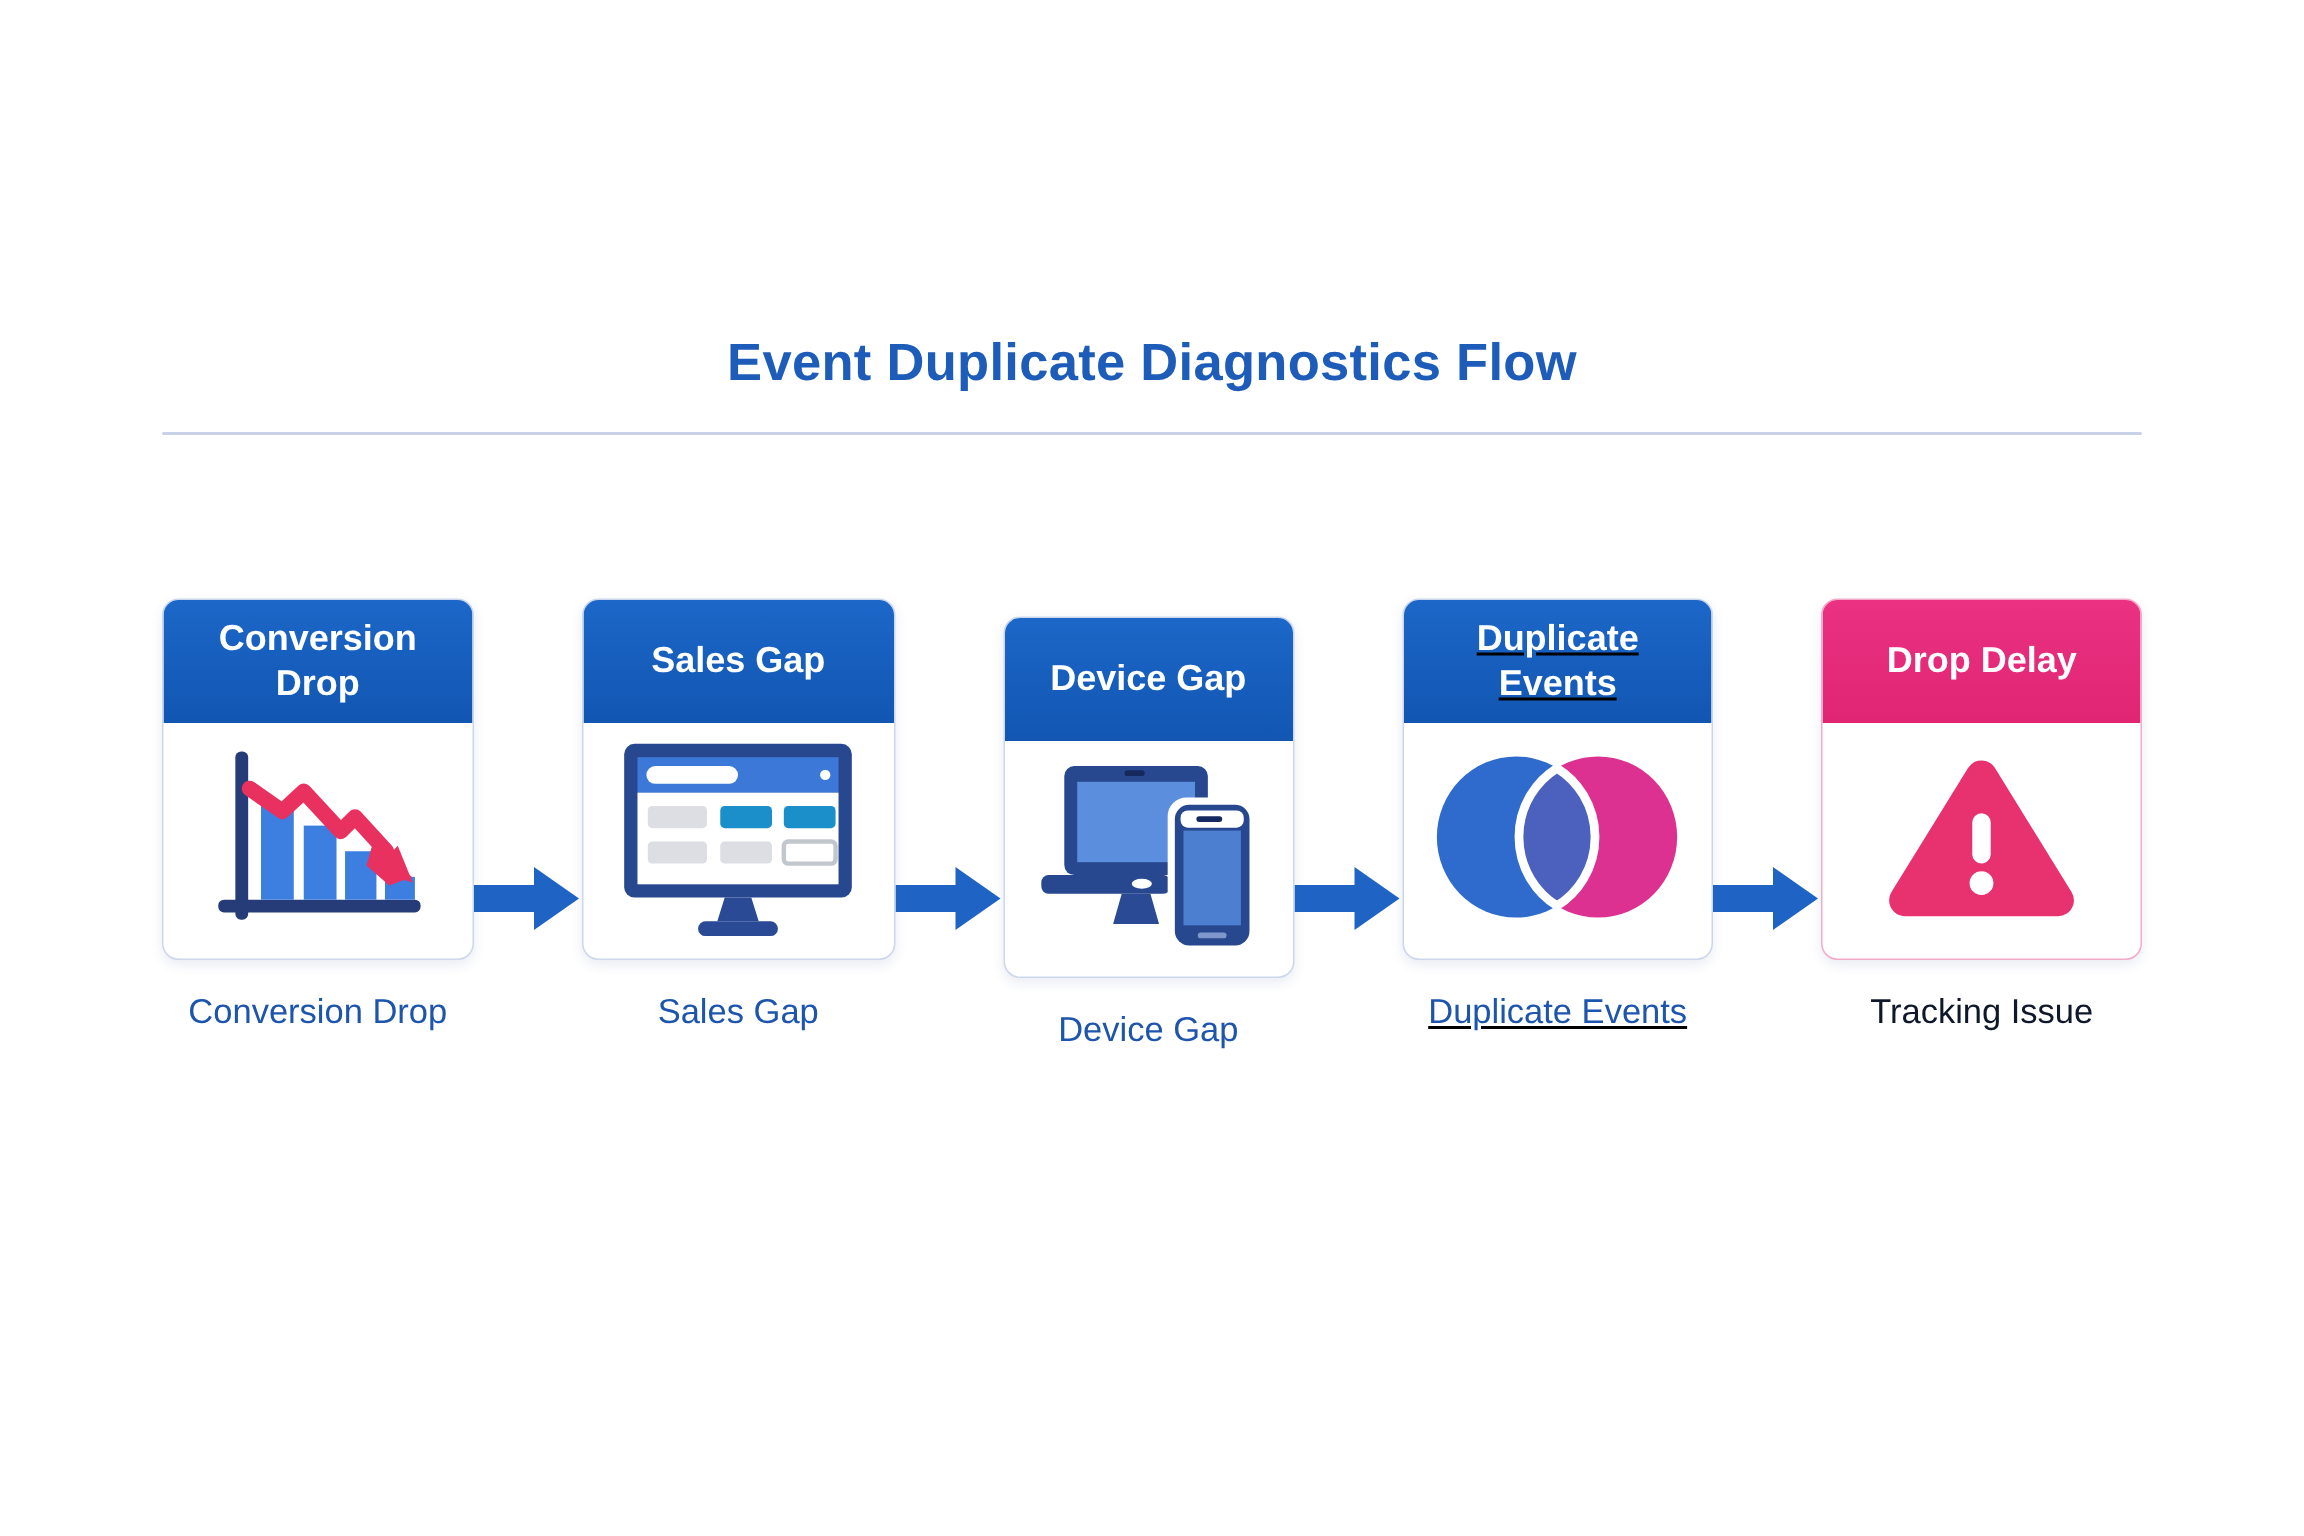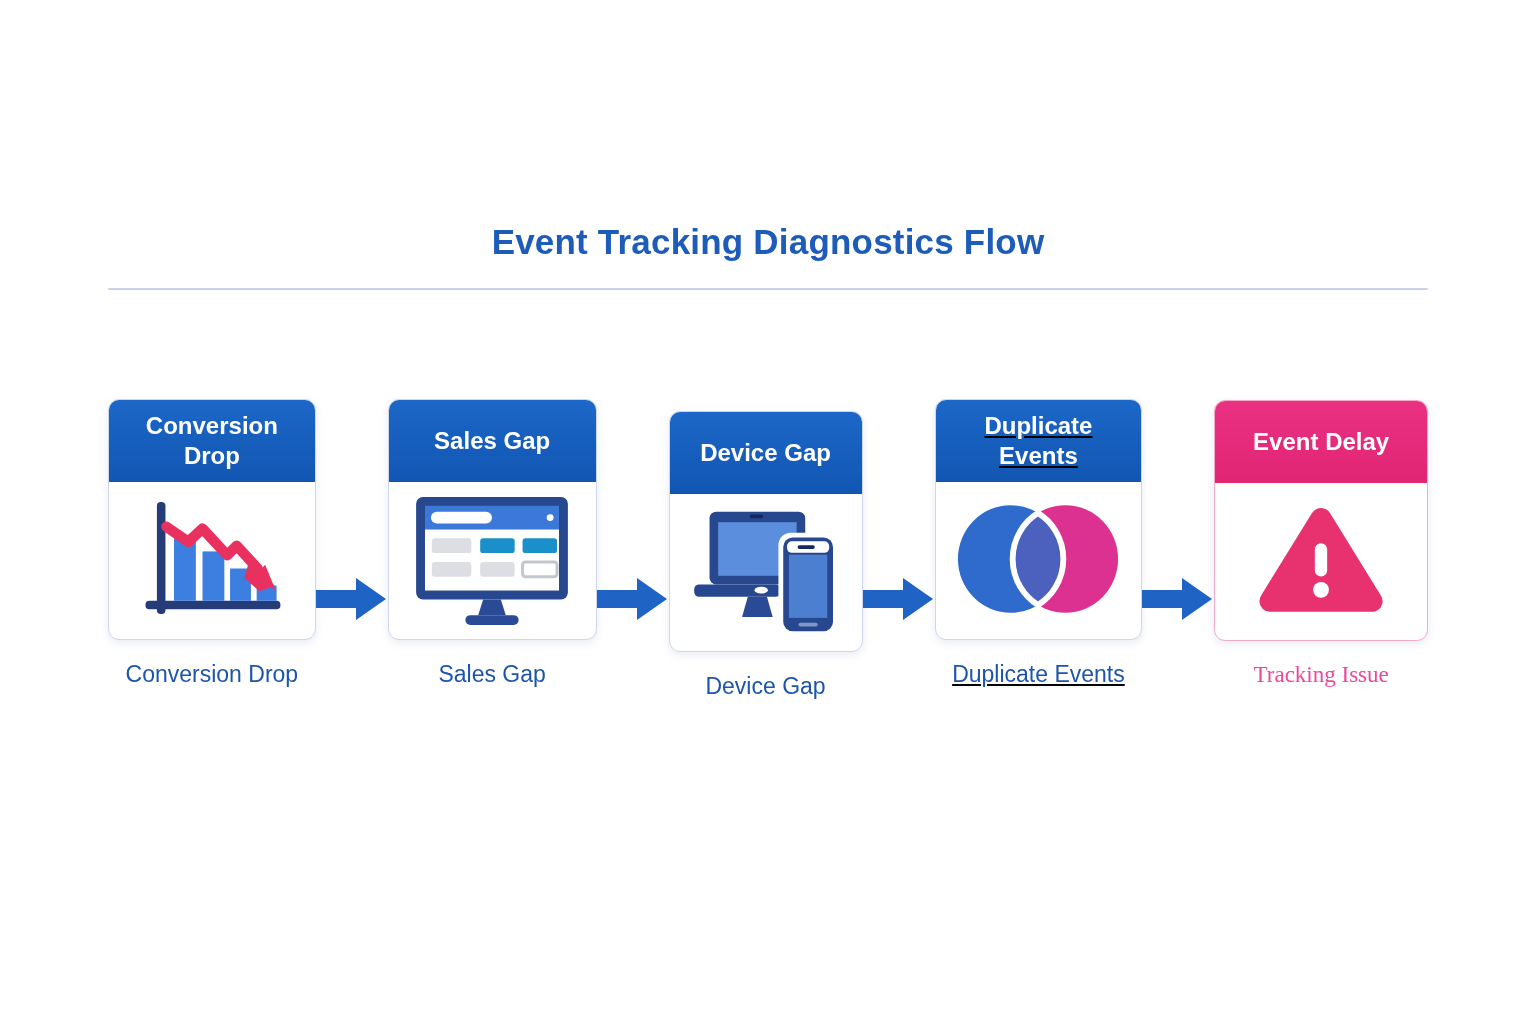--- a/index.html
+++ b/index.html
@@ -73,35 +73,35 @@
     justify-content: center;
   }
 
   .card-label {
     margin-top: 21px;
     font-size: 23px;
     color: #1d55ad;
     text-align: center;
     white-space: nowrap;
   }
-  .card-label.pink { color: #ec4899; font-family: Liberation Serif, serif; }
+  .card-label.pink { color: #0f172a; }
 
   .arrow-wrap {
     flex: 1;
     display: flex;
     justify-content: center;
     margin-top: 110px;
   }
 </style>
 </head>
 <body>
 
 <div class="page">
 
-  <div class="title">Event Tracking Diagnostics Flow</div>
+  <div class="title">Event Duplicate Diagnostics Flow</div>
   <div class="divider"></div>
 
   <div class="flow-row">
 
     <div class="col col-1">
       <div class="card">
         <div class="card-header">Conversion Drop</div>
         <div class="card-body">
           <span>
             <svg width="152" height="126" viewBox="0 0 160 132">
@@ -207,21 +207,21 @@
     </div>
 
     <div class="arrow-wrap">
       <svg width="72" height="44" viewBox="0 0 72 44">
         <polygon points="0,13 40,13 40,1 70,22 40,43 40,31 0,31" fill="#1f63c4"></polygon>
       </svg>
     </div>
 
     <div class="col col-5">
       <div class="card pink">
-        <div class="card-header">Event Delay</div>
+        <div class="card-header">Drop Delay</div>
         <div class="card-body">
           <span>
             <svg width="132" height="120" viewBox="0 0 150 132">
               <path d="M75 20 L133 114 L17 114 Z" fill="#e8316f" stroke="#e8316f" stroke-width="24" stroke-linejoin="round"></path>
               <rect x="68" y="48" width="14" height="38" rx="7" fill="#ffffff"></rect>
               <circle cx="75" cy="101" r="9" fill="#ffffff"></circle>
             </svg>
           </span>
         </div>
       </div>

